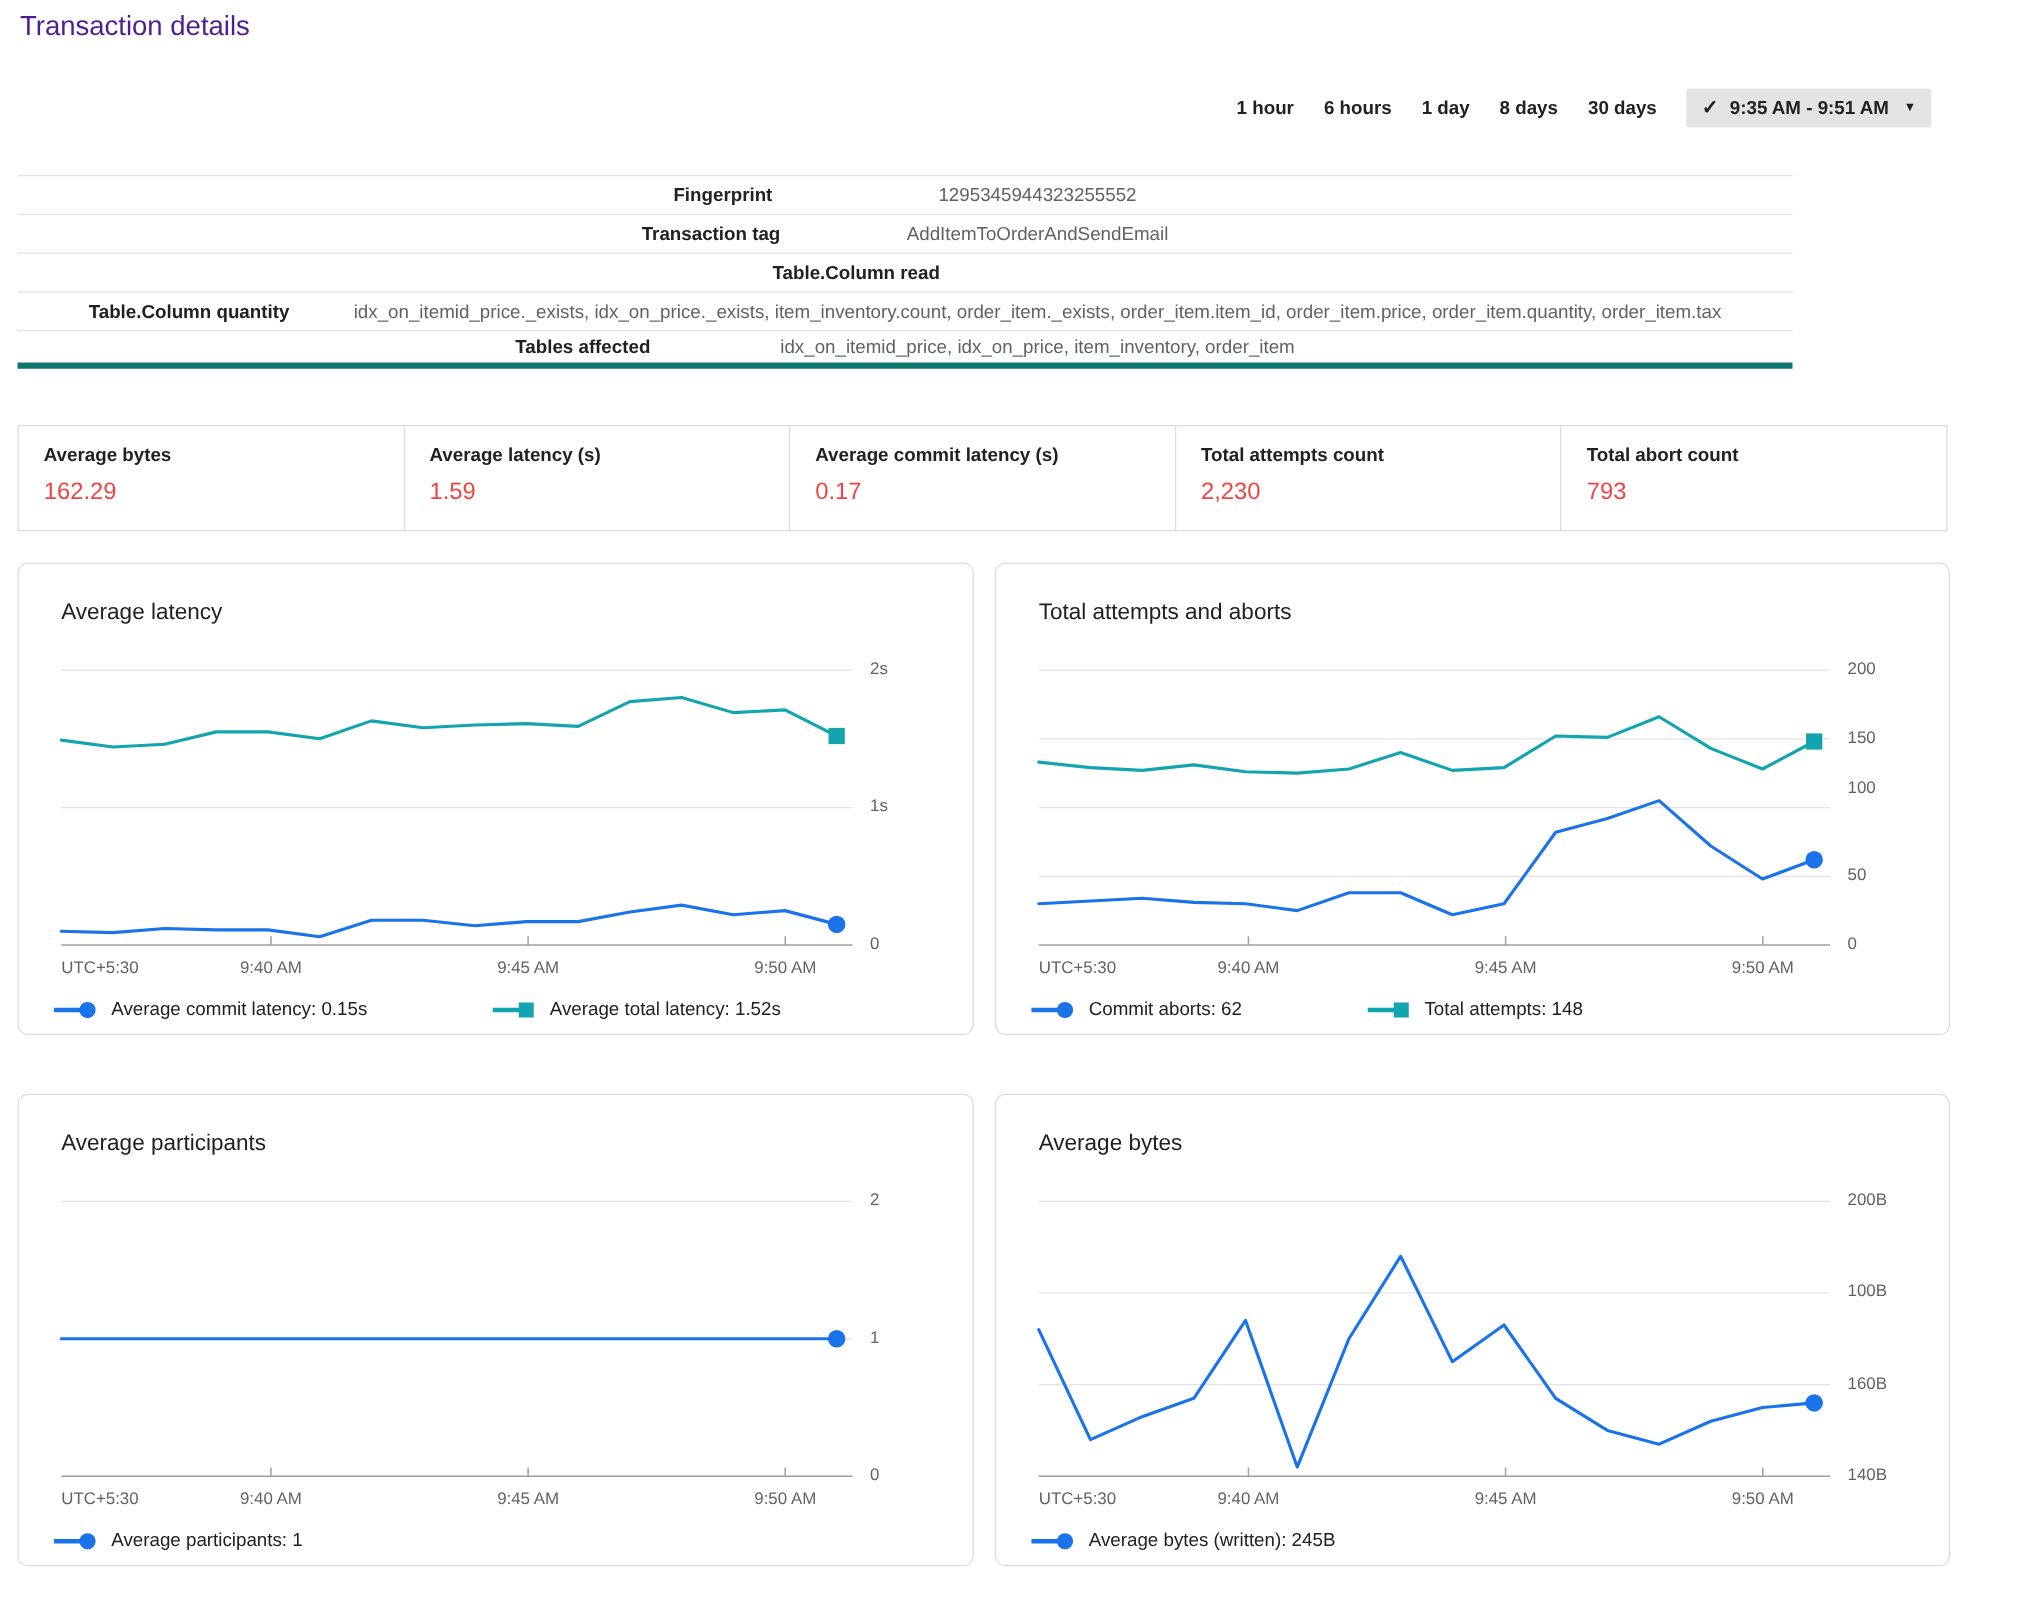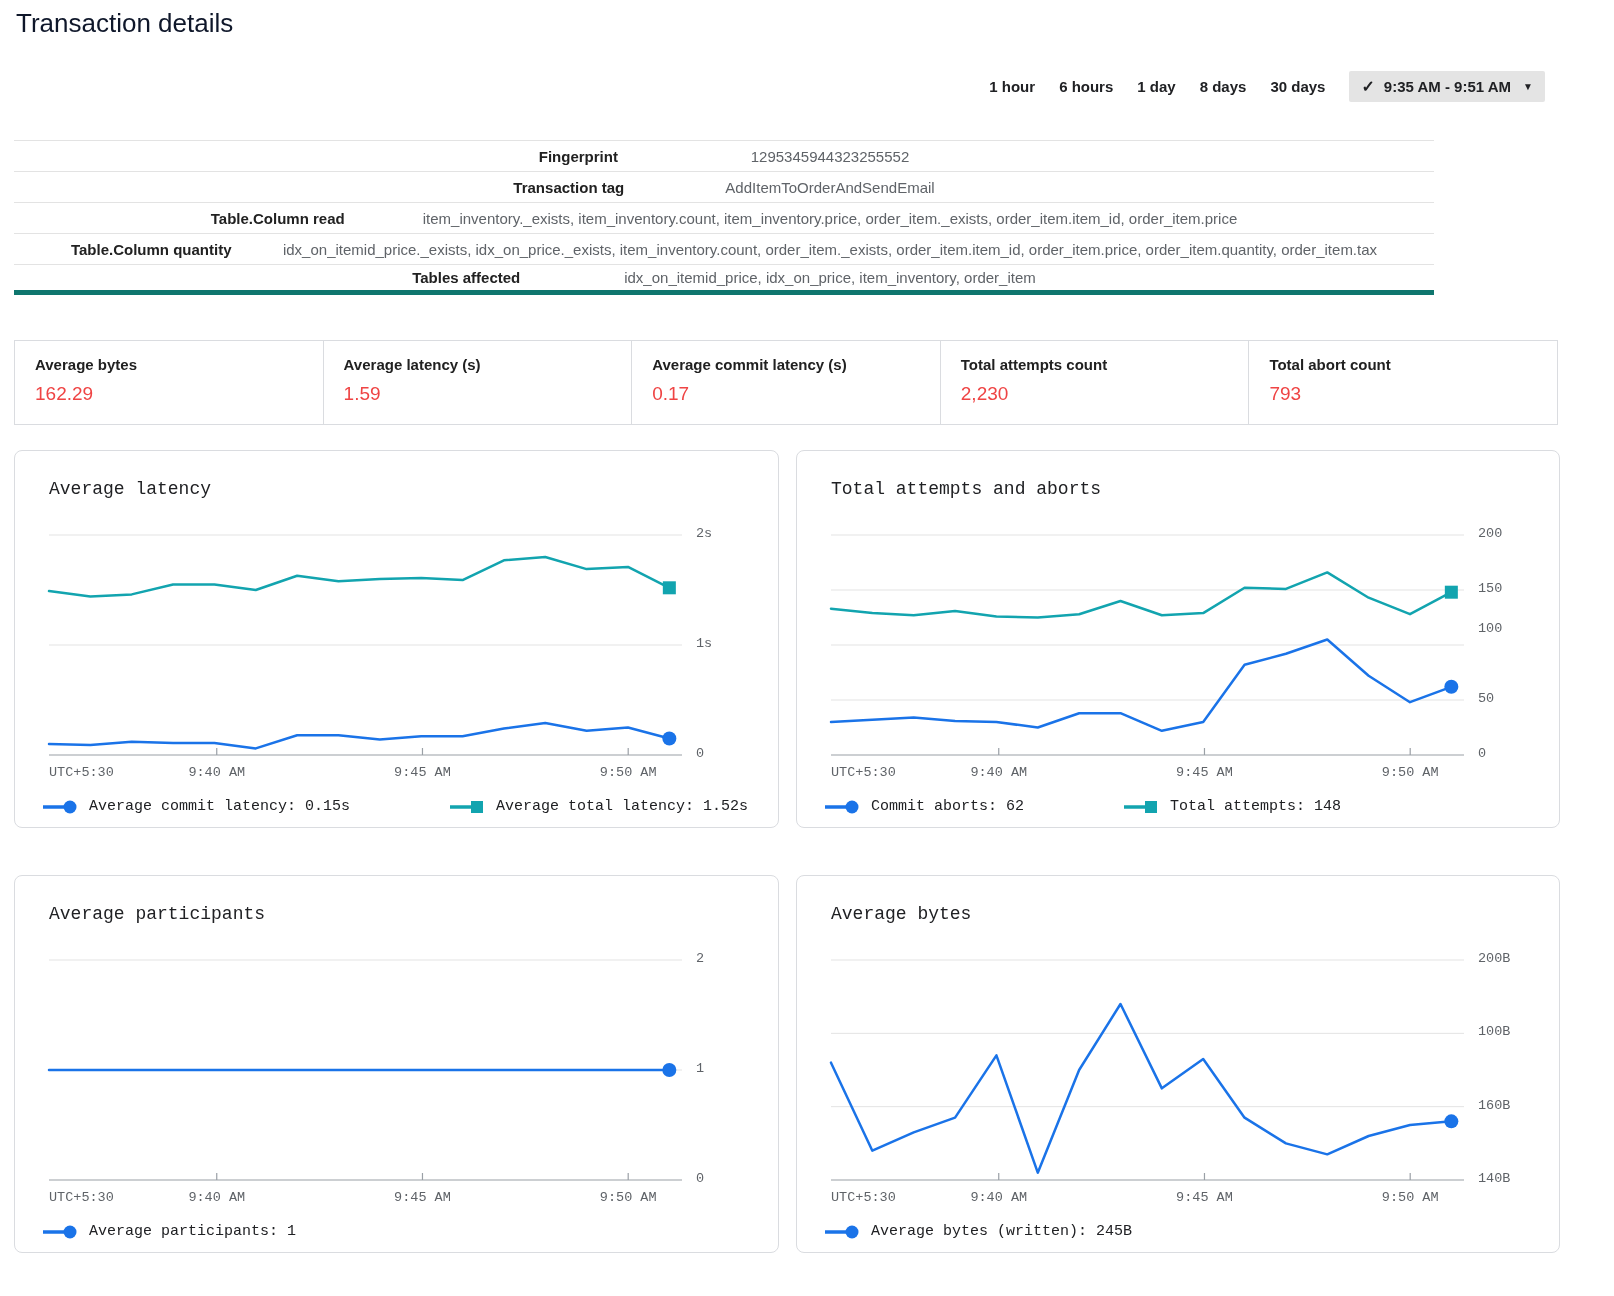--- a/index.html
+++ b/index.html
@@ -1,19 +1,19 @@
 <!DOCTYPE html>
 <html><head>
 <meta charset="utf-8">
 <style>
   html,body { margin:0; padding:0; background:#fff; }
   body { font-family:"Liberation Sans", sans-serif; }
   .page { position:relative; width:1614px; height:1296px; background:#fff; overflow:hidden; }
 
-  .page-title { position:absolute; top:8px; left:16px; font-size:26px; color:#0f172a;text-align:center; }
+  .page-title { position:absolute; top:8px; left:16px; font-size:22px; color:#4c1d95;text-align:center; }
 
   
   .time-range-bar { position:absolute; top:71px; right:69px; display:flex; align-items:center; gap:24px; }
   .tr-option { font-size:15px; font-weight:600; color:#202124; cursor:pointer; white-space:nowrap; }
   .time-chip { display:flex; align-items:center; gap:9px; background:#e4e4e4; padding:7px 12px;
                font-size:15px; font-weight:600; color:#202124; border-radius:2px; cursor:pointer; white-space:nowrap; }
   .check-icon { font-size:16px; line-height:1; }
   .caret-icon { font-size:10px; margin-left:3px; }
 
   
@@ -26,21 +26,21 @@
   
   .stats-card { position:absolute; top:340px; left:14px; width:1544px; height:85px; border:1px solid #dadce0;
                 background:#fff; display:flex; box-sizing:border-box; }
   .stat-cell { flex:1; border-left:1px solid #dadce0; padding:15px 0 0 20px; }
   .stat-cell:first-child { border-left:none; }
   .stat-label { font-size:15px; font-weight:bold; color:#212121; }
   .stat-value { font-size:19px; color:#ef4444; margin-top:10px; }
 
   
   .charts-grid { position:absolute; top:450px; left:14px; width:1546px; display:grid;
-                 grid-template-columns:765px 764px; column-gap:17px; row-gap:47px;font-family:Liberation Mono, monospace; }
+                 grid-template-columns:765px 764px; column-gap:17px; row-gap:47px; }
   .chart-card { border:1px solid #dadce0; border-radius:8px; background:#fff; height:378px;
                 box-sizing:border-box; padding:28px 0 0 34px; }
   .chart-title { font-size:18px; color:#202124; }
   .chart-plot { position:relative; width:633px; height:222px; margin-top:36px; }
   .chart-plot svg { position:absolute; top:0; left:0; overflow:visible; }
   .y-axis-labels { position:absolute; left:647px; top:0; width:72px; height:220px; }
   .y-label { position:absolute; left:0; font-size:13.5px; color:#5f6368; }
   .x-axis-labels { position:relative; width:633px; height:20px; margin-top:8px; }
   .x-label { position:absolute; top:0; transform:translateX(-50%); font-size:13.5px; color:#5f6368; white-space:nowrap; }
   .x-label.tz { left:0; transform:none; }
@@ -71,21 +71,20 @@
     <div class="detail-row">
       <div class="detail-label">Fingerprint</div>
       <div class="detail-value">1295345944323255552</div>
     </div>
     <div class="detail-row">
       <div class="detail-label">Transaction tag</div>
       <div class="detail-value">AddItemToOrderAndSendEmail</div>
     </div>
     <div class="detail-row">
       <div class="detail-label">Table.Column read</div>
-      <div class="detail-value">item_inventory._exists, item_inventory.count, item_inventory.price, order_item._exists, order_item.item_id, order_item.price</div>
     </div>
     <div class="detail-row">
       <div class="detail-label">Table.Column quantity</div>
       <div class="detail-value">idx_on_itemid_price._exists, idx_on_price._exists, item_inventory.count, order_item._exists, order_item.item_id, order_item.price, order_item.quantity, order_item.tax</div>
     </div>
     <div class="detail-row">
       <div class="detail-label">Tables affected</div>
       <div class="detail-value">idx_on_itemid_price, idx_on_price, item_inventory, order_item</div>
     </div>
   </div>

